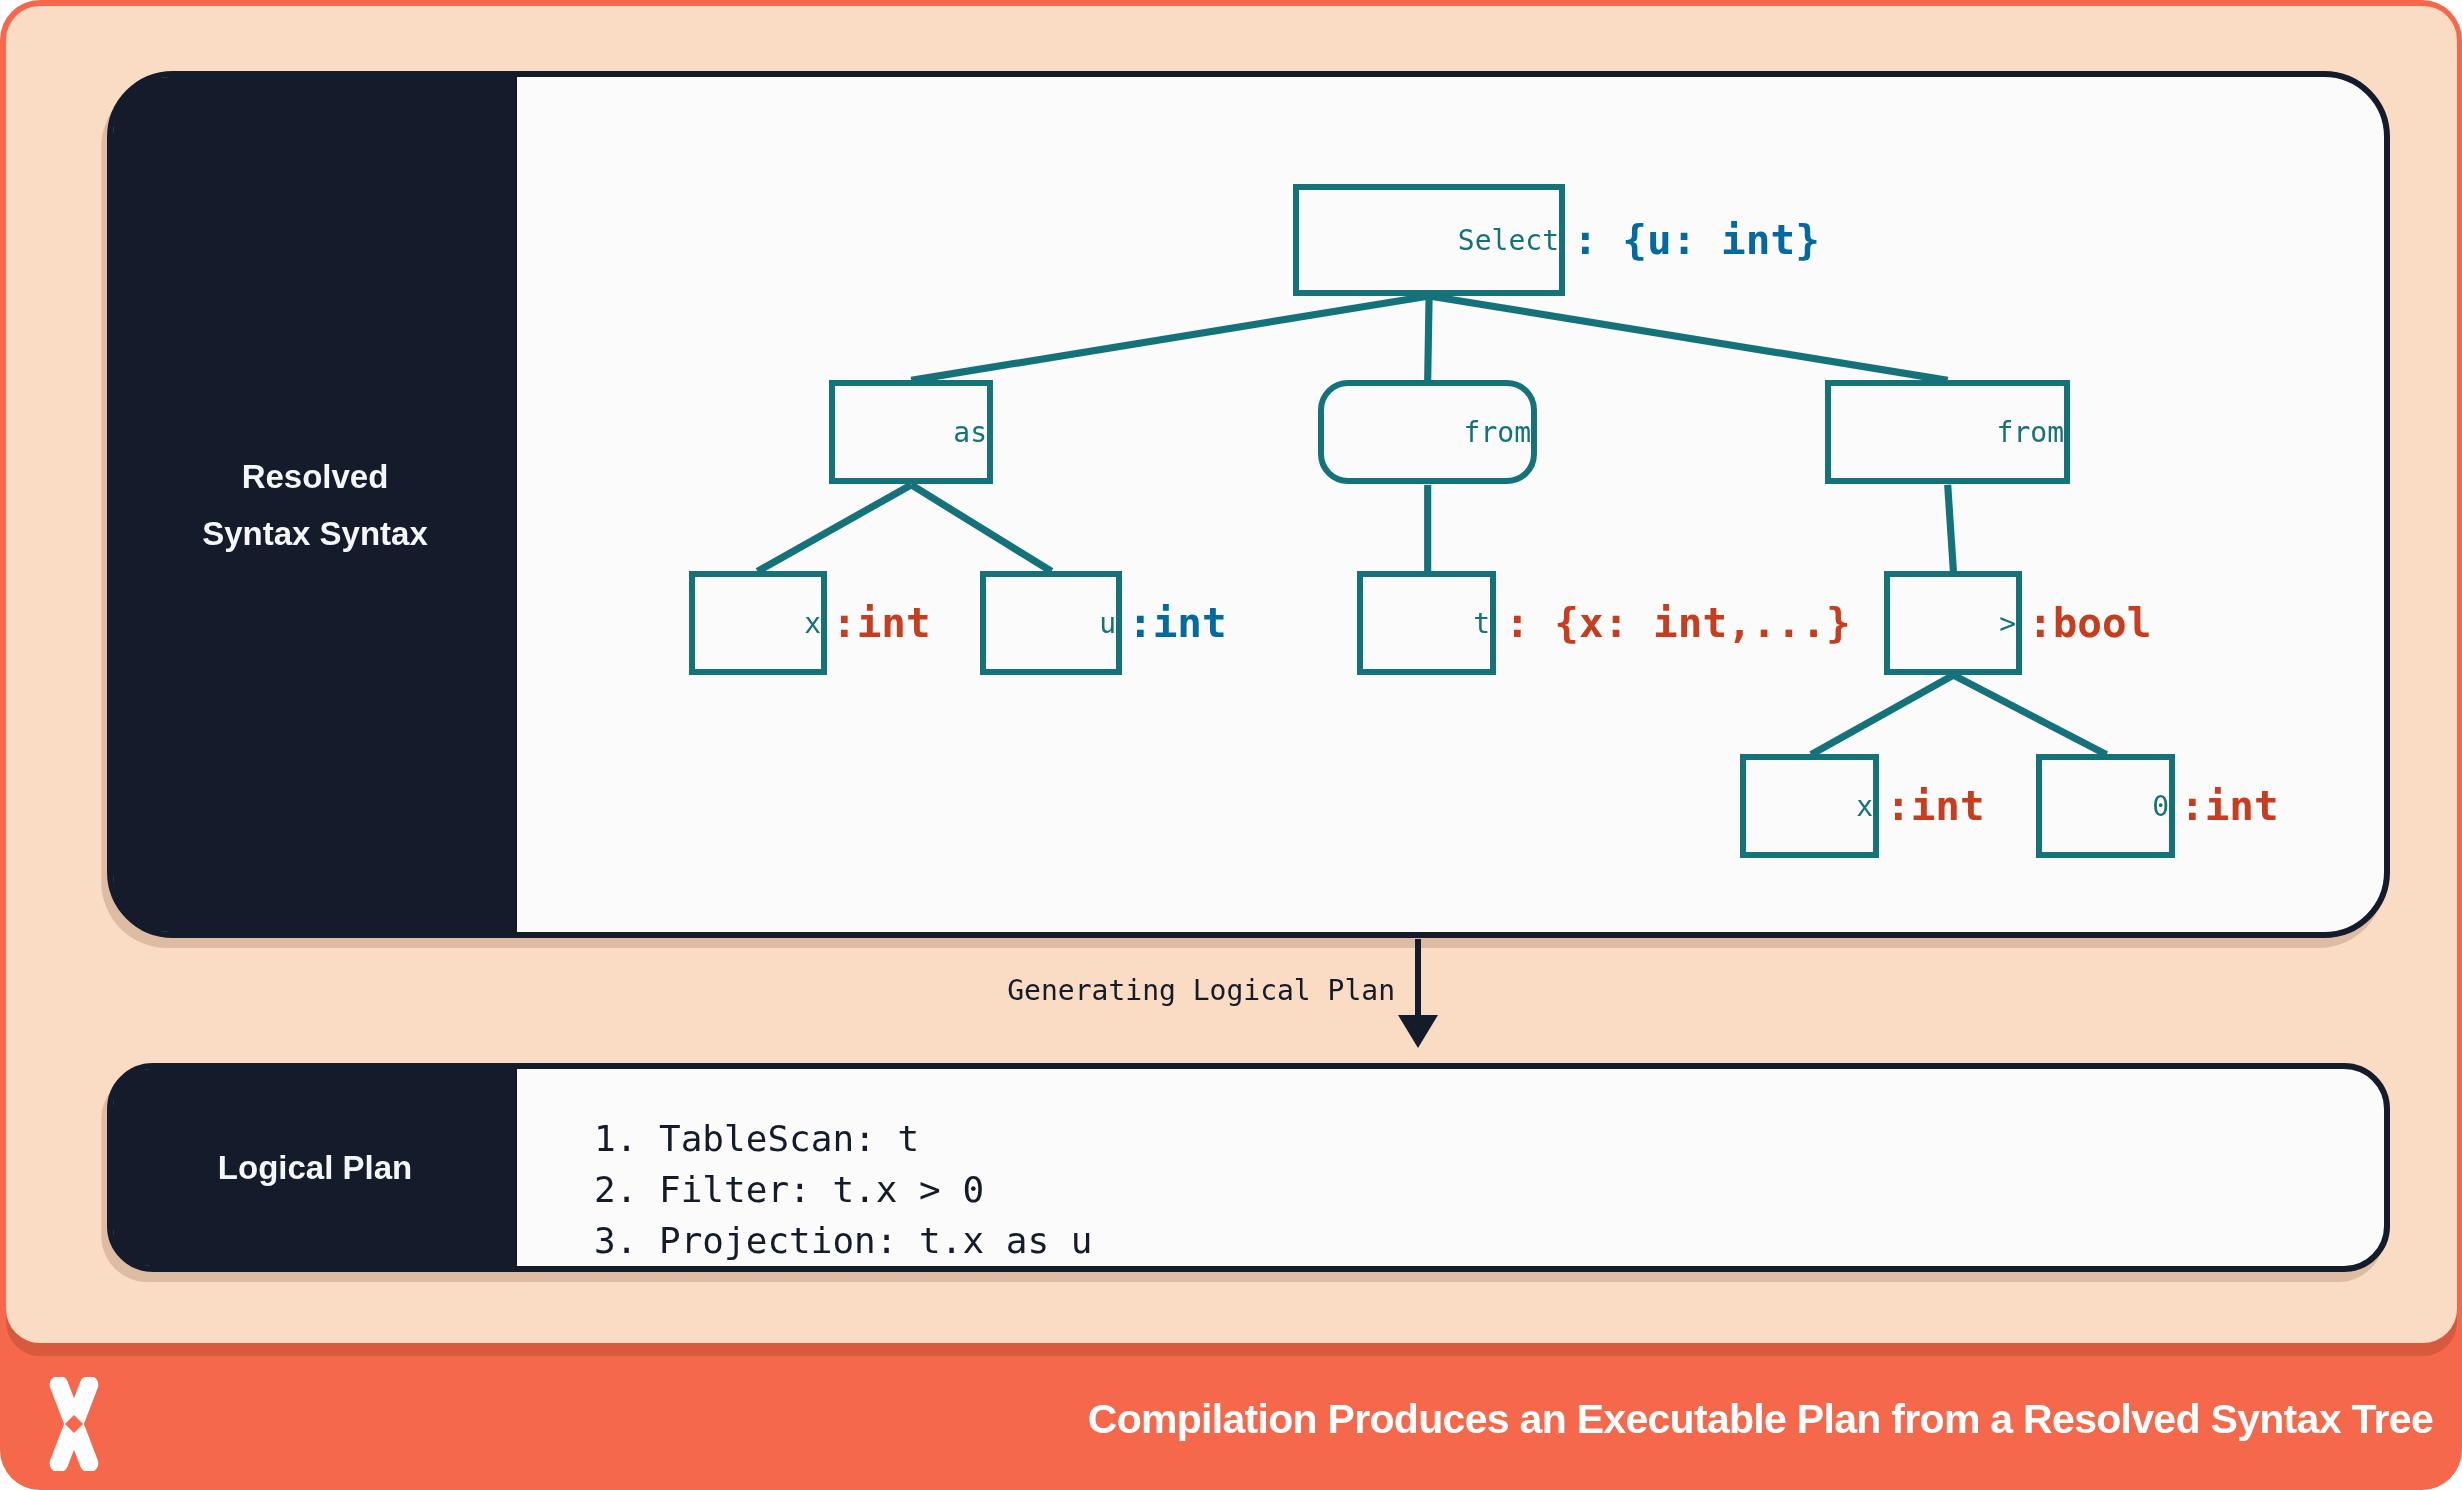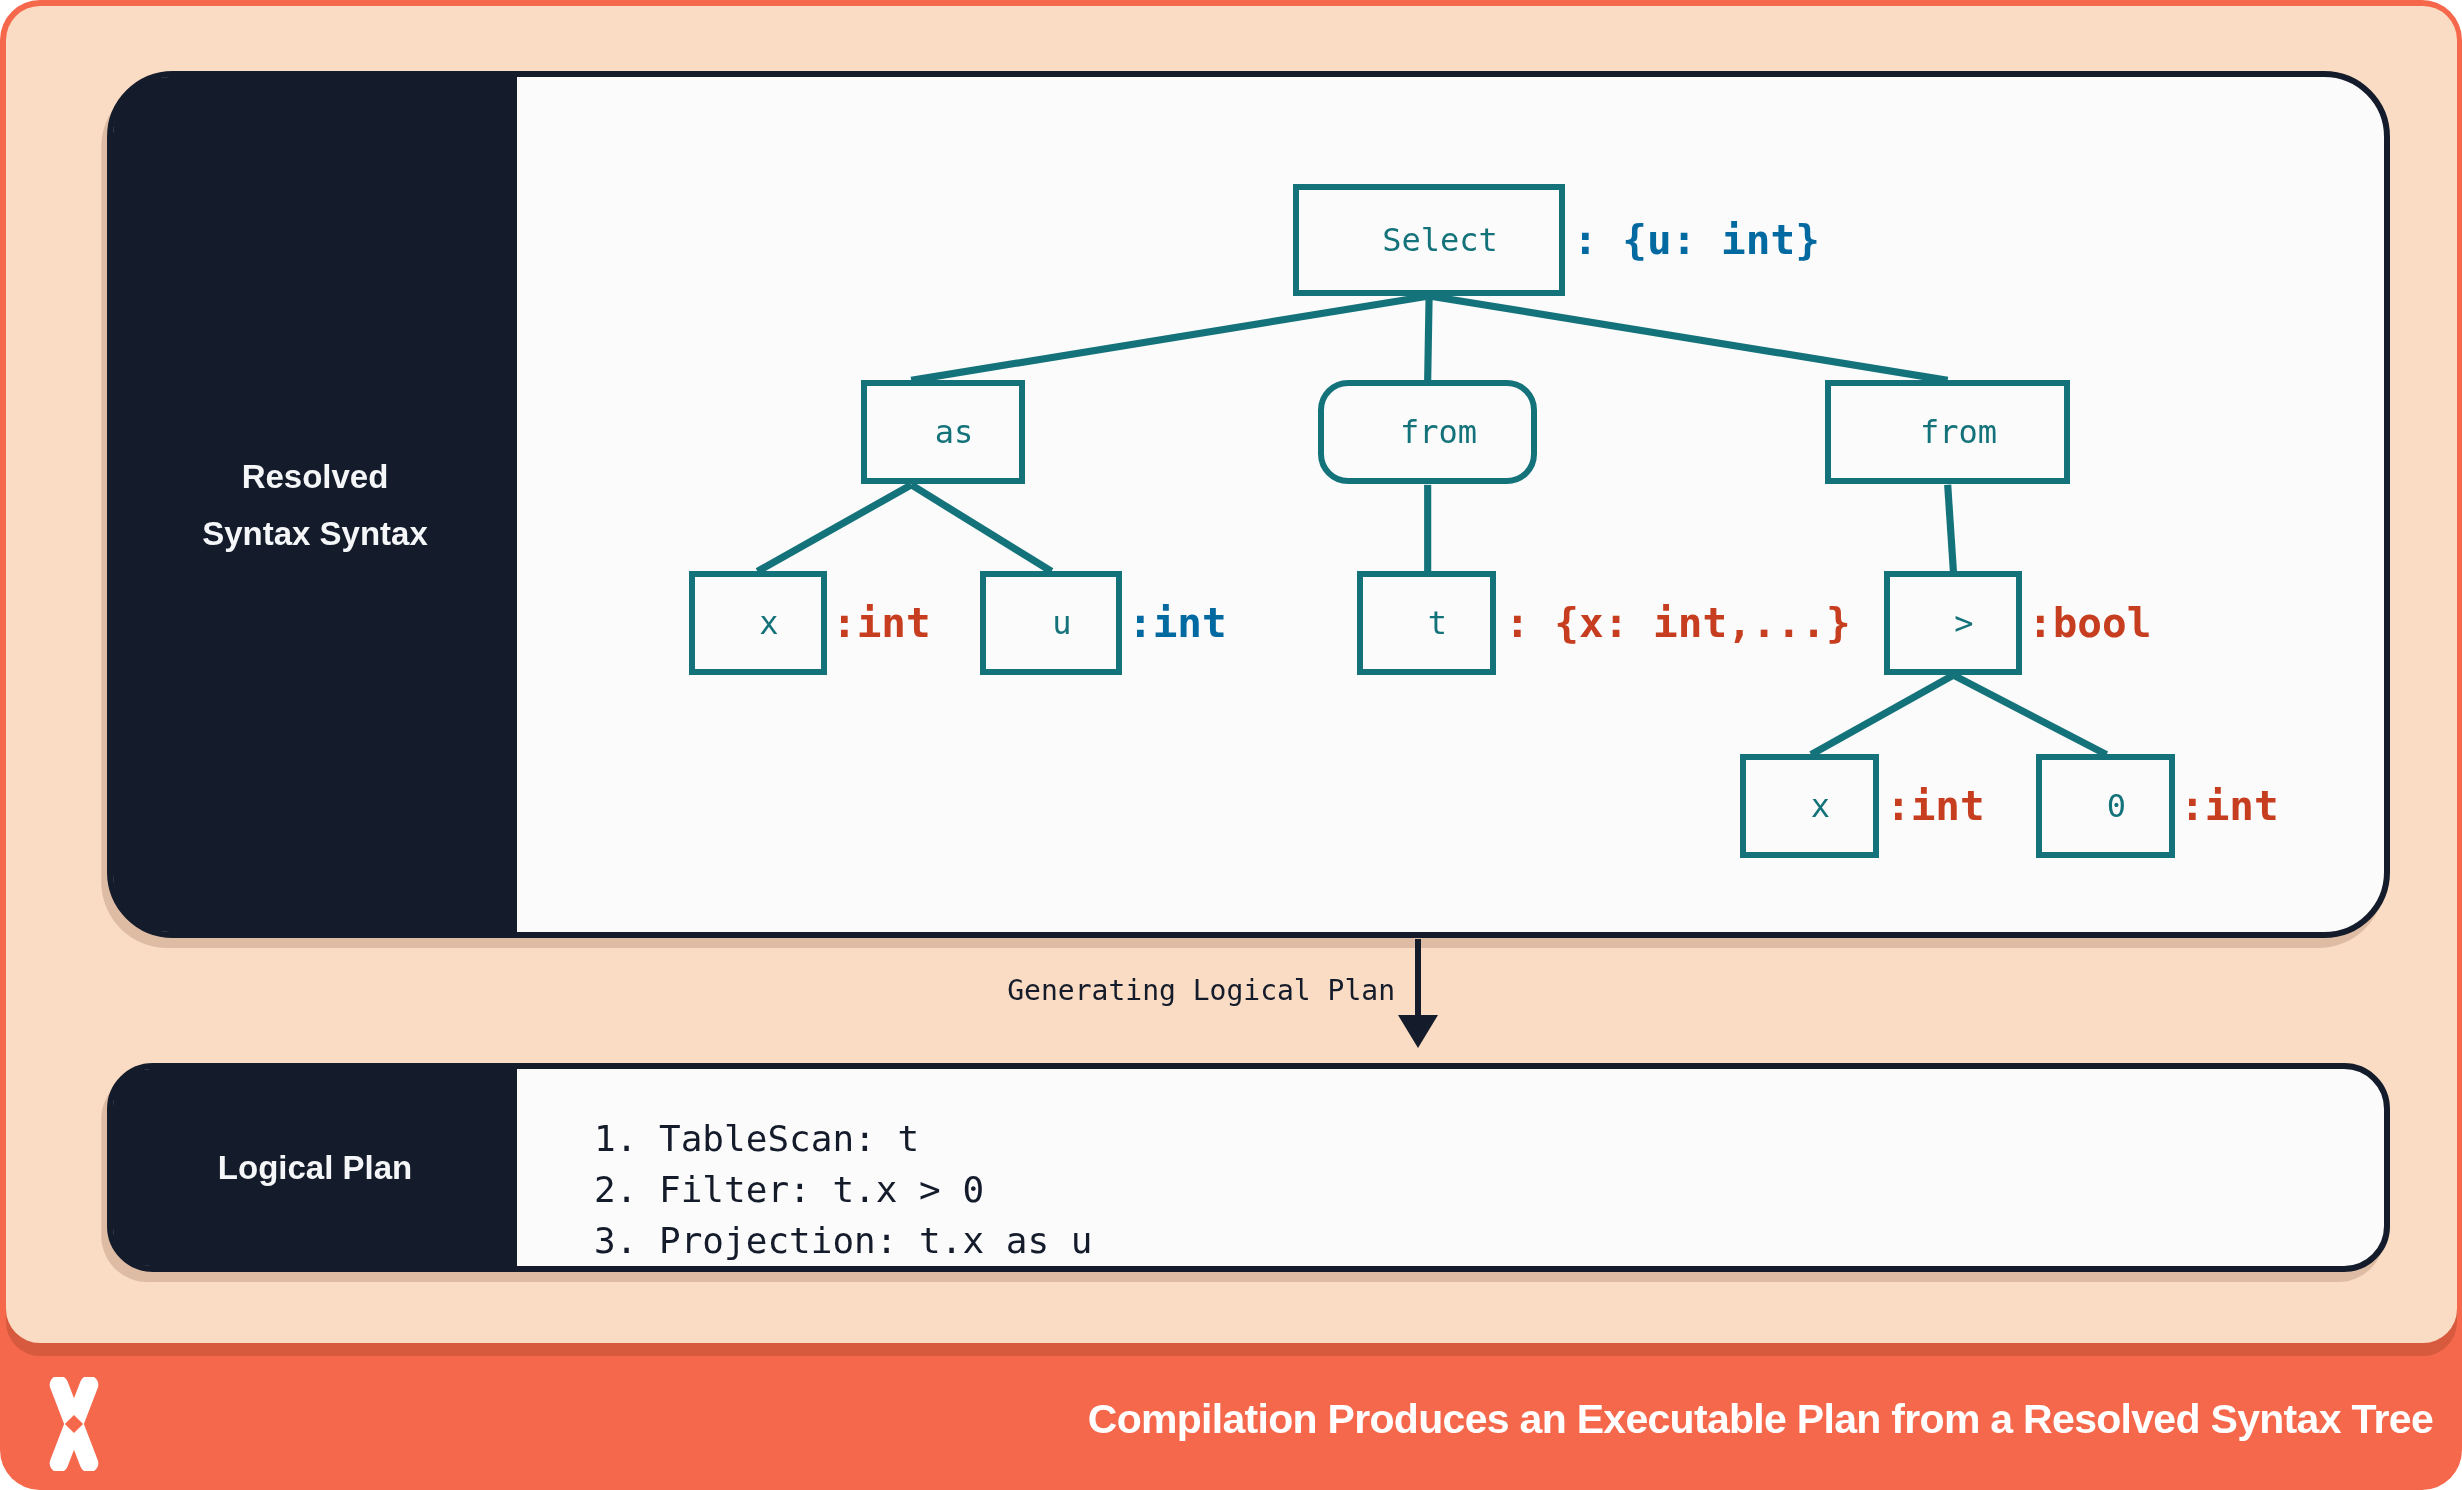--- a/index.html
+++ b/index.html
@@ -25,22 +25,22 @@
     display:flex;flex-direction:column;align-items:center;justify-content:center;
   }
   .panel-top .side{border-radius:57px 0 0 57px;}
   .panel-bottom .side{border-radius:37px 0 0 37px;}
   .side-label{
     color:#f5f6f8;font-size:33px;font-weight:700;line-height:57px;text-align:center;
   }
   .edges{position:absolute;left:0;top:0;width:100%;height:100%;}
   .node{
     position:absolute;border:6.4px solid #14737a;background:#fbfbfb;box-sizing:border-box;
-    display:flex;align-items:center;justify-content:center;
-    color:#14737a;font-family:"DejaVu Sans Mono",monospace;font-size:32px;padding-left:22px;
+    display:flex;align-items:center;justify-content:flex-end;
+    color:#14737a;font-family:"DejaVu Sans Mono",monospace;font-size:28px;padding-left:22px;
   }
   .ann{
     position:absolute;transform:translateY(-50%);white-space:pre;
     font-family:"DejaVu Sans Mono",monospace;font-size:41px;font-weight:700;
   }
   .ann-navy{color:#0369a1;}
   .ann-red{color:#c63d1f;}
   .transition-label{
     position:absolute;right:1067px;top:990px;transform:translateY(-50%);
     color:#141b2b;font-family:"DejaVu Sans Mono",monospace;font-size:28px;white-space:pre;
@@ -89,21 +89,21 @@
         <div>Resolved</div>
         <div>Syntax Syntax</div>
       </div>
     </div>
 
     <div class="node" style="left:1180px;top:107px;width:272px;height:112px;">
         <span>Select</span>
       </div>
     <div class="ann ann-navy" style="left:1460px;top:163px;">: {u: int}</div>
 
-    <div class="node" style="left:748px;top:303px;width:164px;height:104px;">
+    <div class="node" style="left:716px;top:303px;width:164px;height:104px;">
         <span>as</span>
       </div>
     <div class="node" style="left:1205px;top:303px;width:219px;height:104px;border-radius:30px;">
         <span>from</span>
       </div>
     <div class="node" style="left:1712px;top:303px;width:245px;height:104px;">
         <span>from</span>
       </div>
 
     <div class="node" style="left:576px;top:494px;width:138px;height:104px;">

